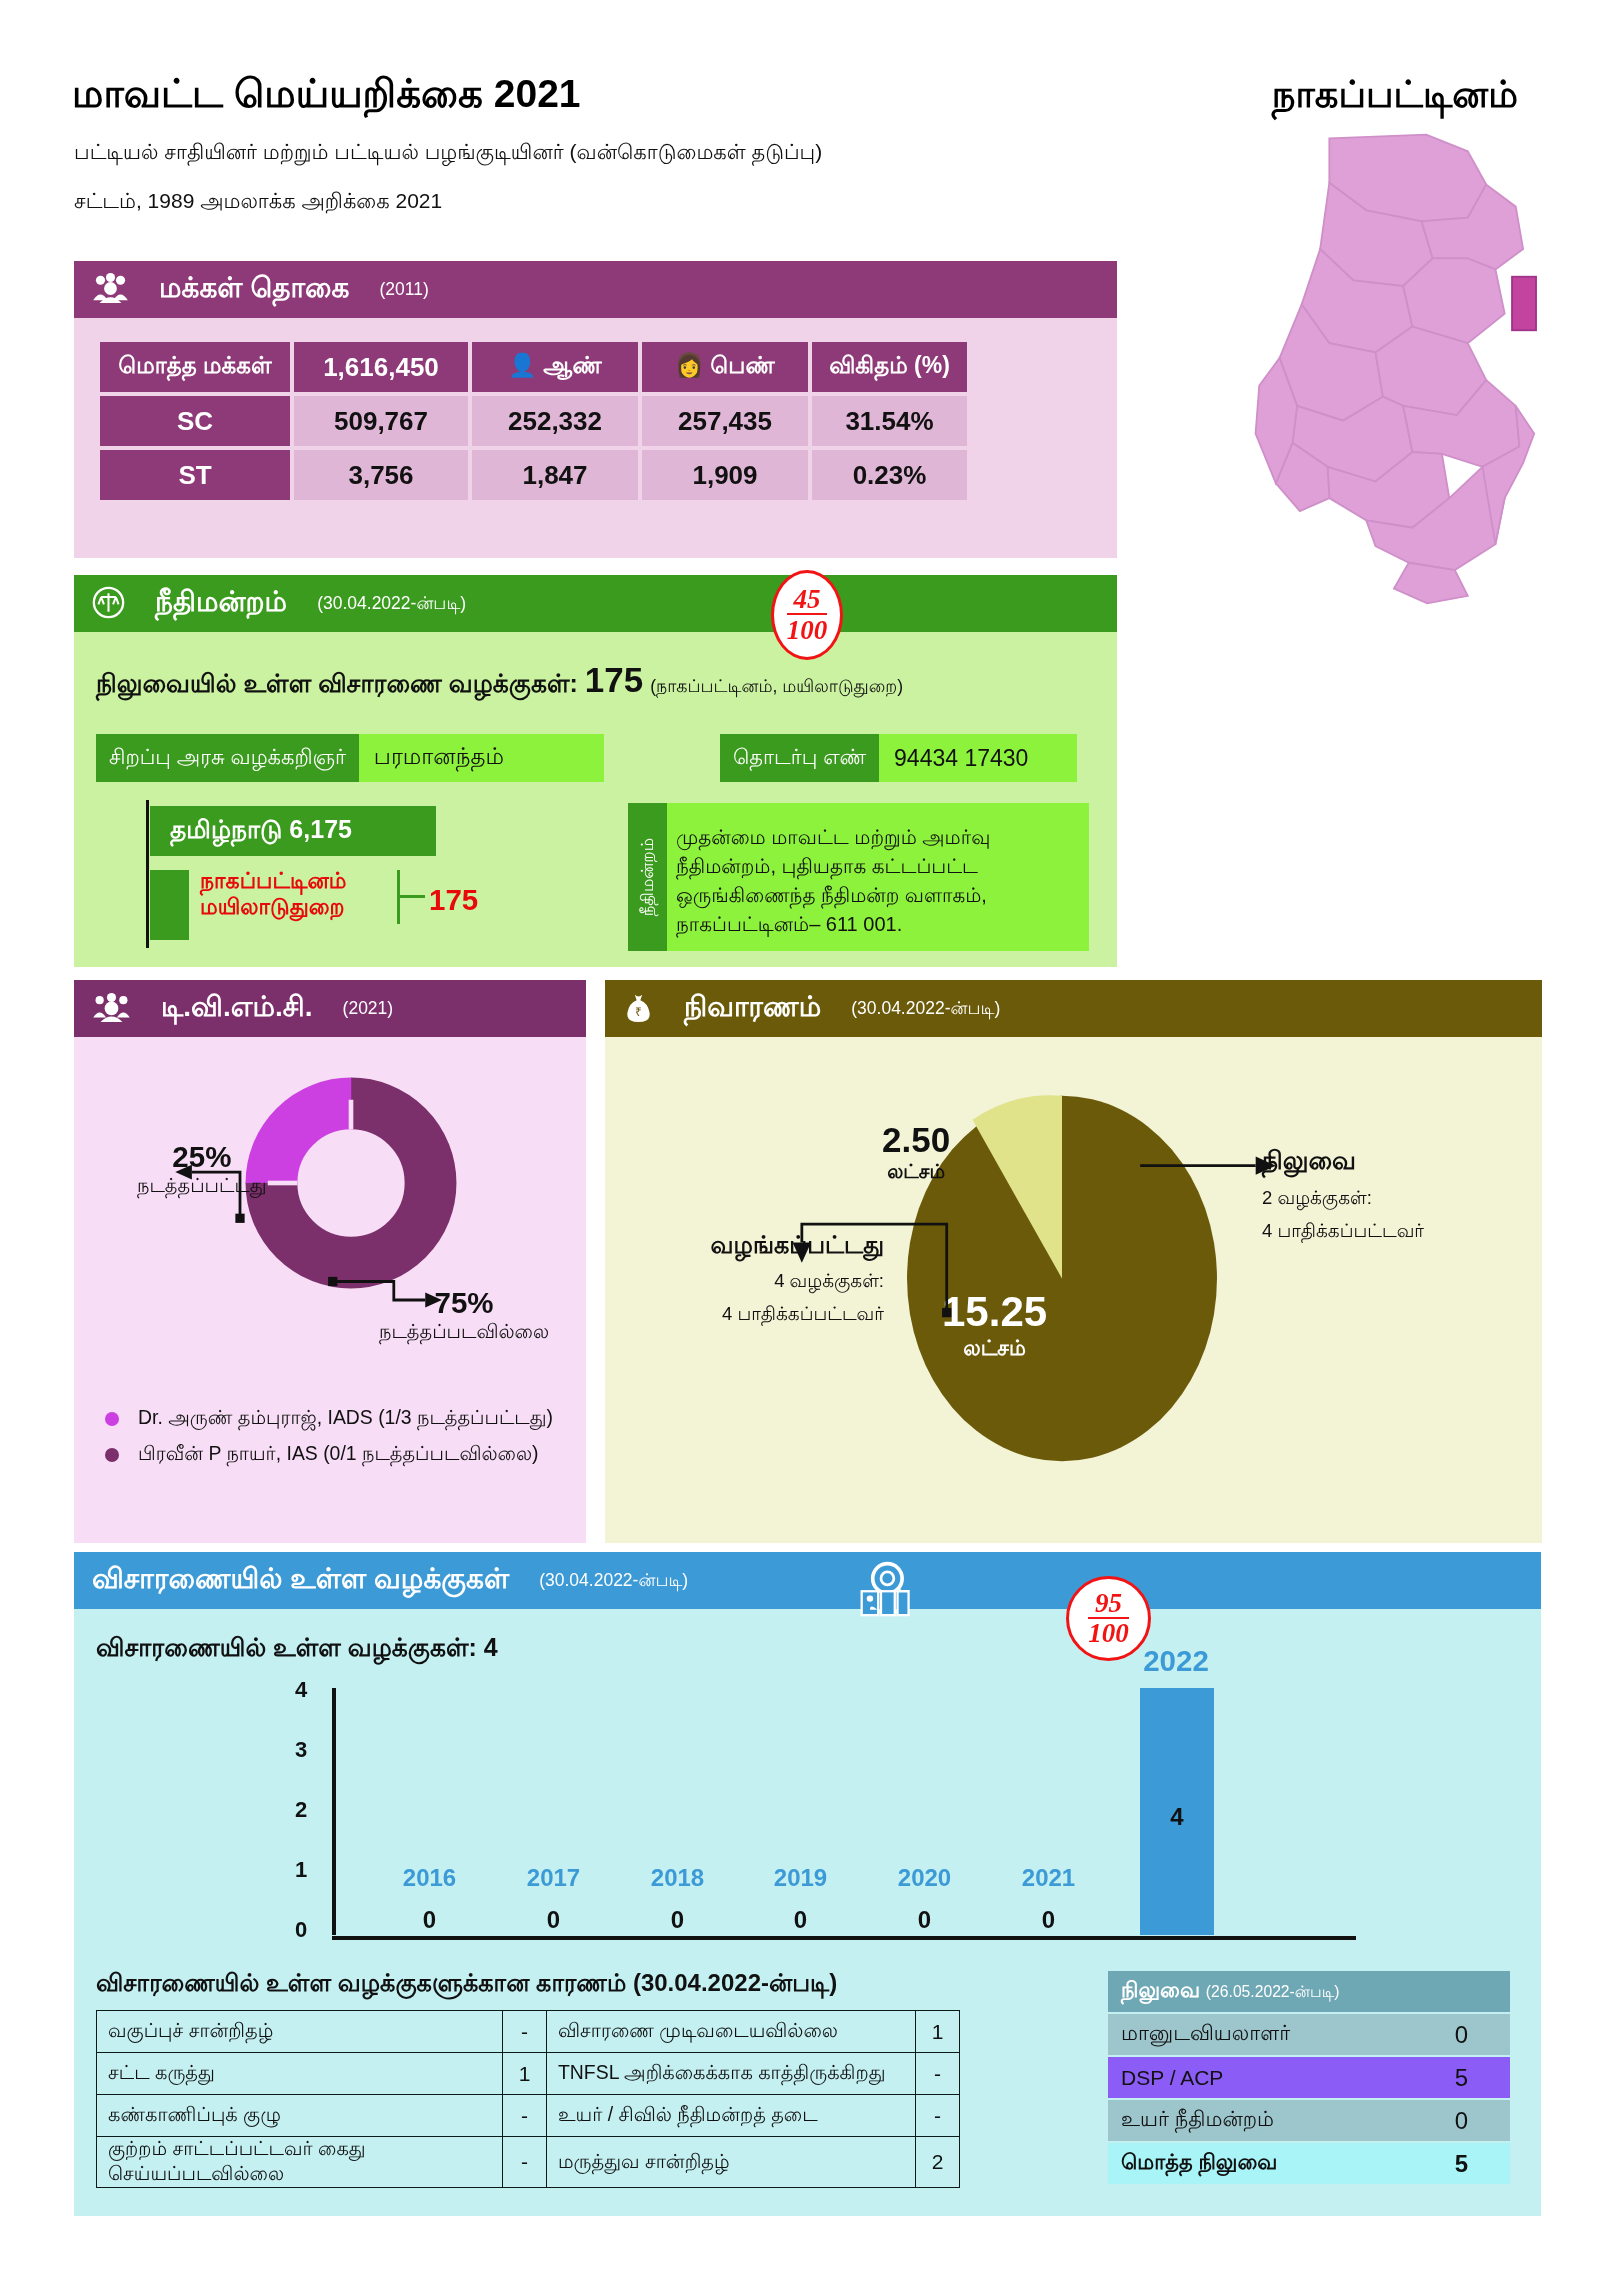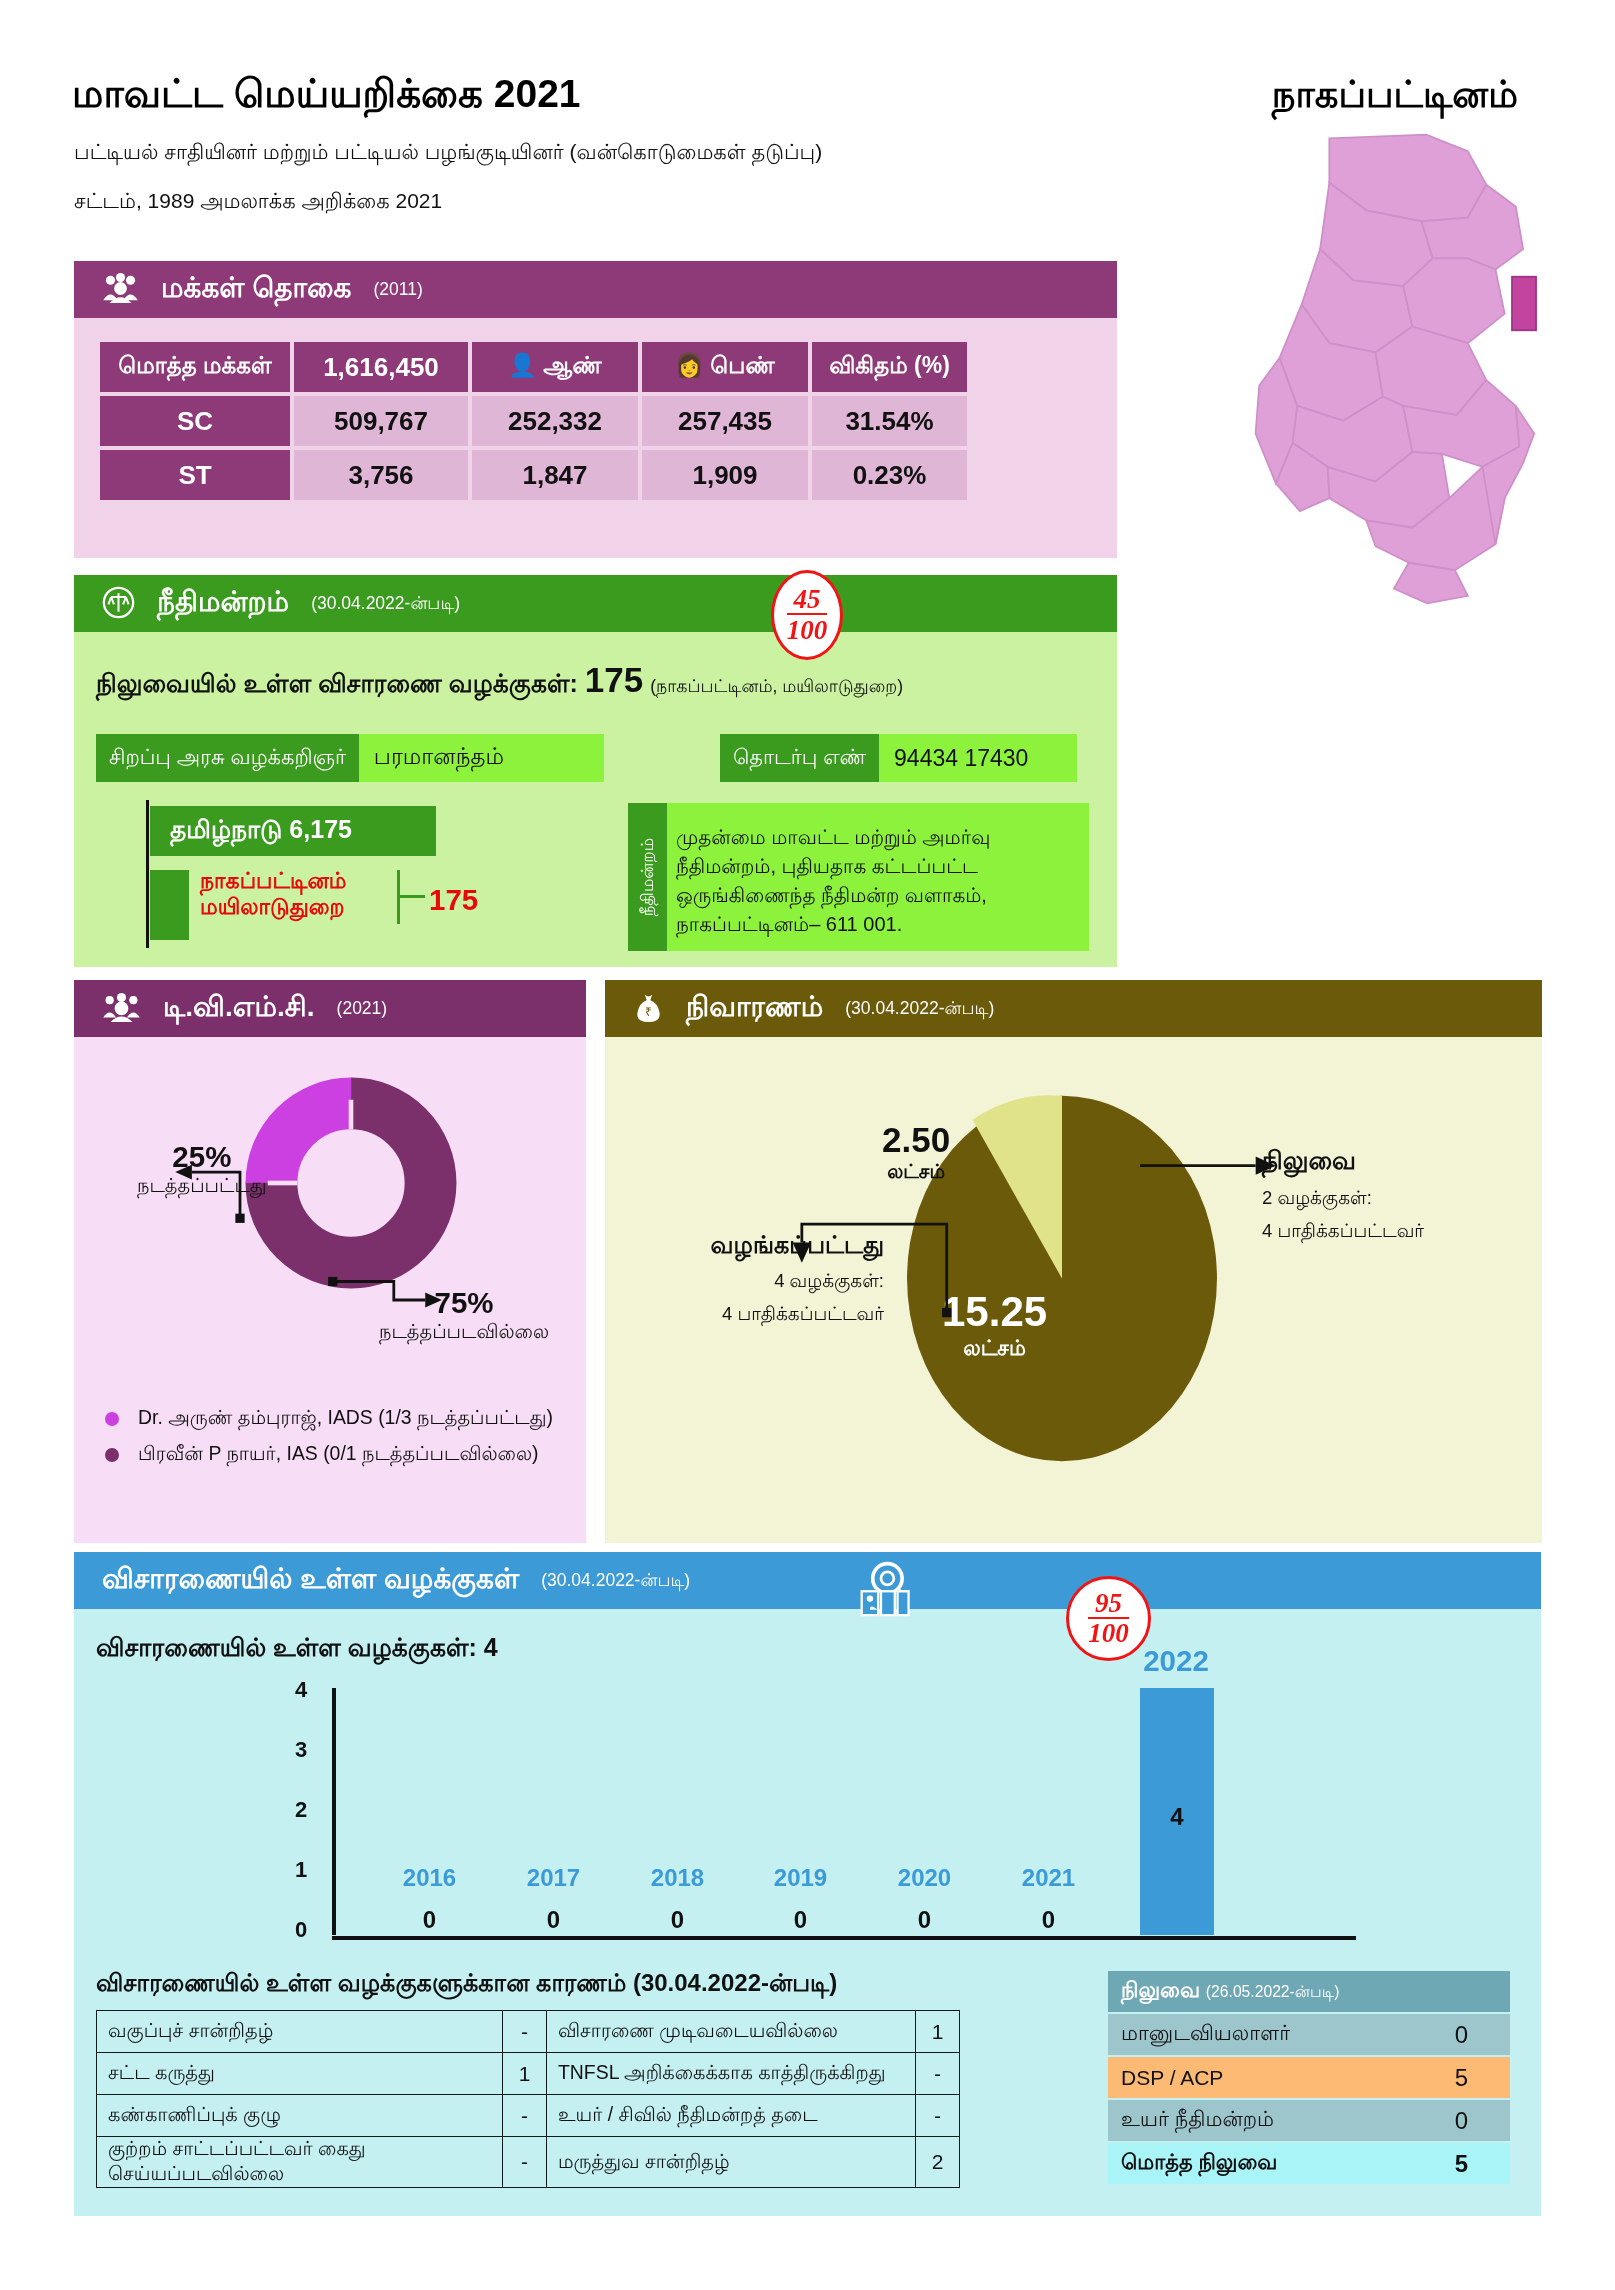--- a/index.html
+++ b/index.html
@@ -18,22 +18,22 @@
   #subtitle1 { position:absolute; left:74px; top:140px; font-size:21px; color:#111; }
   #subtitle2 { position:absolute; left:74px; top:189px; font-size:21px; color:#111; }
   #district-name { position:absolute; right:97px; top:74px; font-size:37px; font-weight:bold; color:#000; }
 
   
   #map-wrap { position:absolute; left:1191px; top:129px; width:369px; height:480px; }
 
   
   .sec { position:absolute; }
   .sec-head {
-    height:57px; display:flex; align-items:center; gap:22px;
-    padding-left:28px; color:#fff;
+    height:57px; display:flex; align-items:center; gap:30px;
+    padding-left:18px; color:#fff;
   }
   .sec-head .htitle { font-size:28px; font-weight:bold; }
   .sec-head .hsub { font-size:17.5px; font-weight:normal; }
   .sec-body { position:relative; }
 
   
   #sec-pop { left:74px; top:261px; width:1043px; height:297px; }
   #sec-pop .sec-head { background:#8e3a78; width:1043px; }
   #sec-pop .sec-body { background:#f0d3e8; width:1043px; height:240px; }
   table.pop { position:absolute; left:22px; top:20px; border-collapse:separate; border-spacing:4.6px; }
@@ -119,21 +119,21 @@
   table.reason td { border:1.8px solid #0d1a1a; font-size:19.4px; color:#111; height:42px; padding:0 11px; }
   table.reason td.n { text-align:center; width:44px; font-size:21px; }
   table.reason td.a { width:406px; } table.reason td.b { width:369px; }
   table.pend { position:absolute; left:1034px; top:360px; border-collapse:separate; border-spacing:0 2.8px; }
   table.pend td { font-size:21px; color:#111; height:41px; padding:0 13px; }
   table.pend tr.hd td { background:#6fa8b5; color:#fff; font-weight:bold; font-size:21px; }
   table.pend tr.hd td .dt { font-size:15.7px; font-weight:normal; }
   table.pend td.k1 { width:305px; }
   table.pend td.v1 { width:97px; text-align:center; font-size:24px; }
   table.pend tr.odd td { background:#9dc5cc; }
-  table.pend tr.even td { background:#fdba74; }
+  table.pend tr.even td { background:#8b5cf6; }
   table.pend tr.tot td { background:#a8f4f7; font-weight:bold; }
 
   
   .badge { position:absolute; border:3.7px solid #f21414; background:#fff; display:flex;
            align-items:center; justify-content:center; }
   .badge .inner { text-align:center; color:#f21414; font-family:"Liberation Serif","DejaVu Serif",serif;
                   font-style:italic; font-weight:bold; line-height:1.0; }
   .badge .num { font-size:27px; display:block; }
   .badge .den { font-size:27px; display:block; border-top:2.8px solid #f21414; padding-top:1.8px; }
   #badge-court { left:771px; top:570px; width:72px; height:90px; border-radius:50%; }

